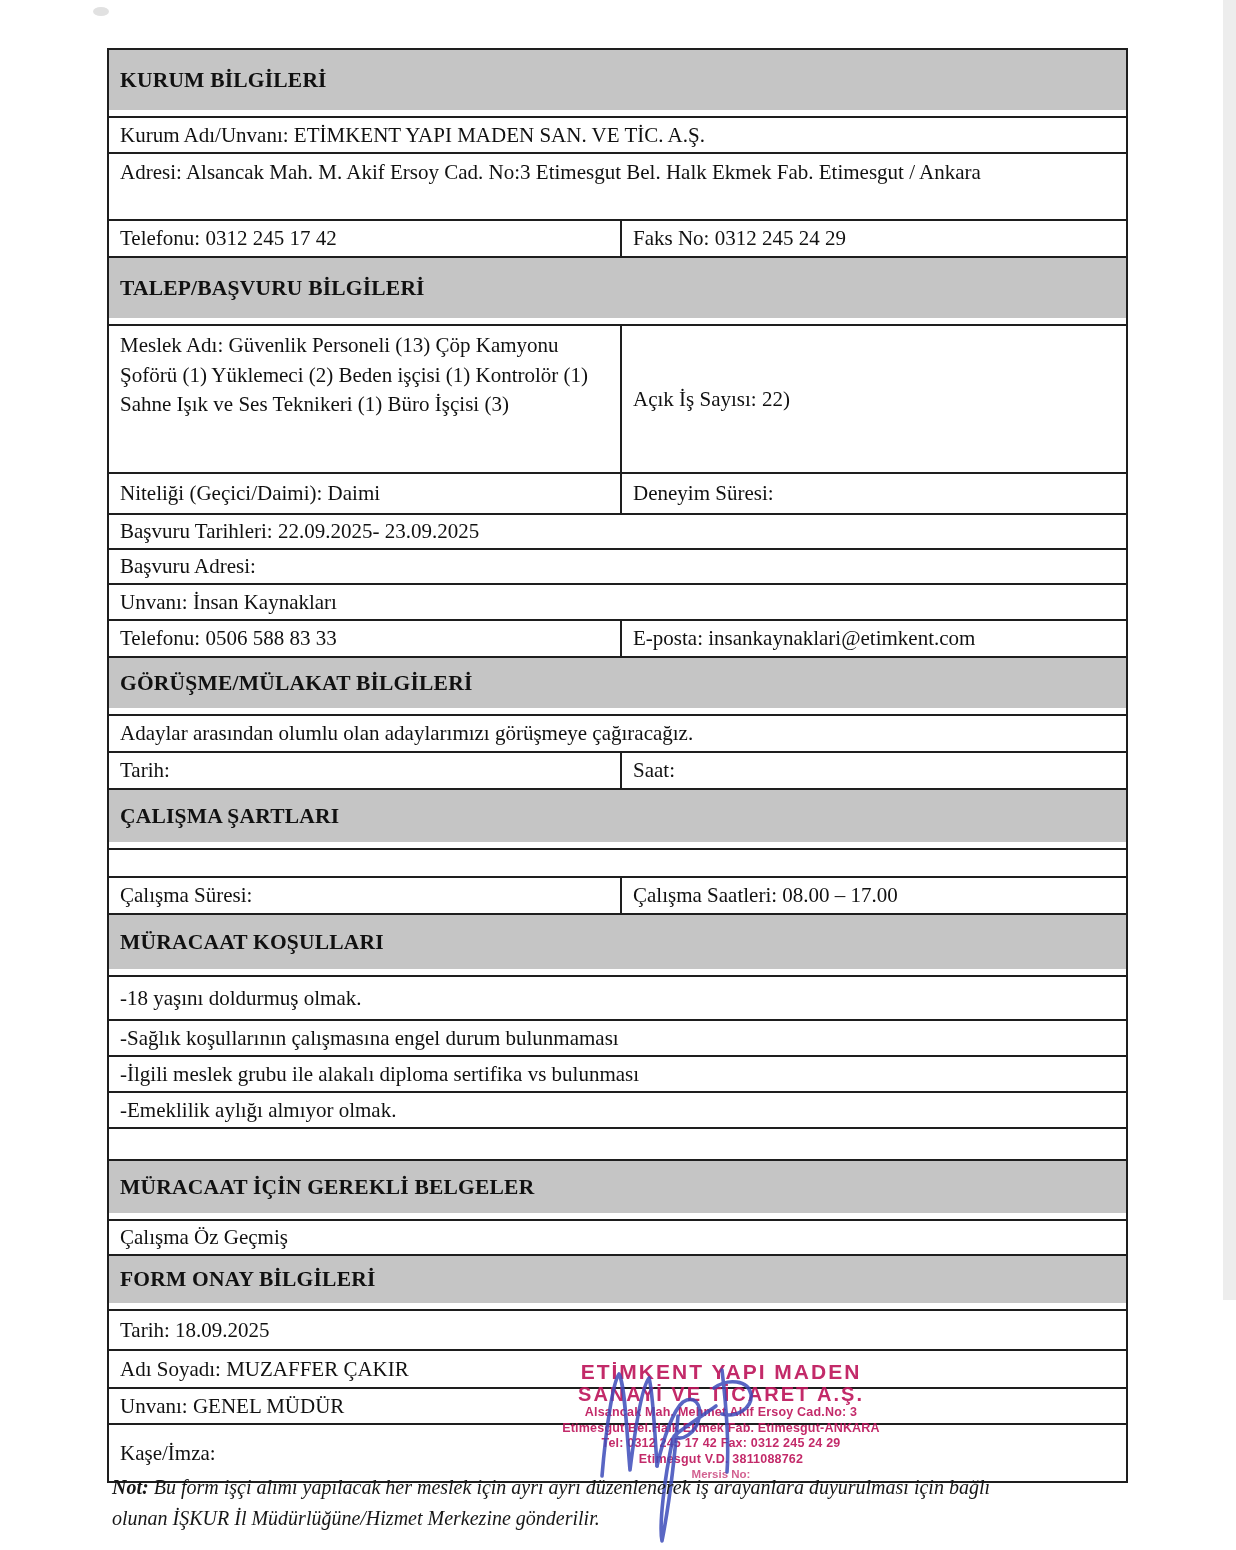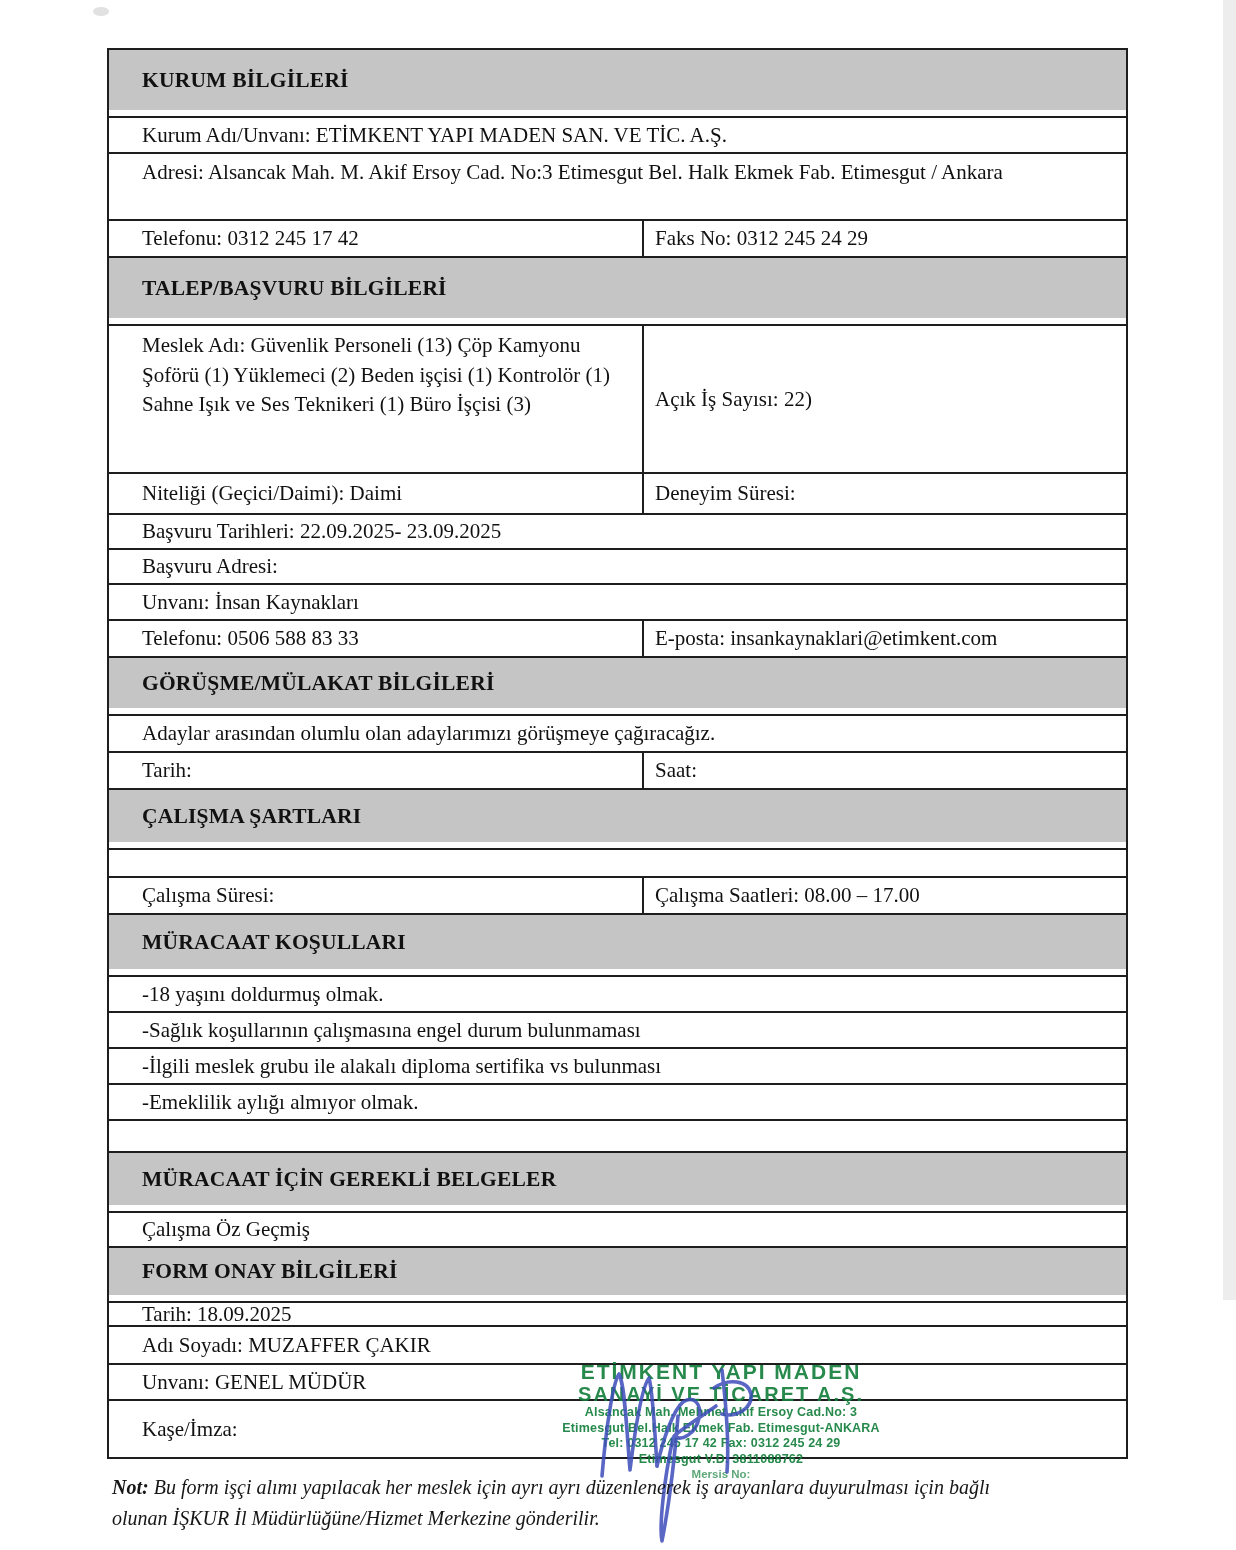--- a/index.html
+++ b/index.html
@@ -24,21 +24,20 @@
     border:2px solid #1e1e1e;
     box-sizing:border-box;
     background:#fff;
   }
   .row{
     box-sizing:border-box;
     border-bottom:2px solid #1e1e1e;
     display:flex;
     align-items:stretch;
     font-size:21px;
-    padding-left:22px;
   }
   .row:last-child{border-bottom:none;}
   .sec{
     background:#c5c5c5;
     box-shadow:inset 0 -6px 0 #ffffff;
     font-weight:bold;
     font-size:21.5px;
     letter-spacing:.2px;
   }
   .sec .cell{display:flex;align-items:center;padding:0 0 6px 11px;}
@@ -51,21 +50,21 @@
   .cols .c1{width:513px;flex:none;border-right:2px solid #1e1e1e;}
   .cols .c2{flex:1;}
   .multiline{display:block;line-height:31px;padding-top:3px;white-space:pre-line;}
   .meslek-row .c1{display:block;line-height:29.5px;padding-top:5px;white-space:pre-line;}
   .empty .cell{min-height:1px;}
   
   .stamp{
     position:absolute;left:546px;top:1360px;width:350px;
     text-align:center;
     font-family:"Liberation Sans","DejaVu Sans",sans-serif;
-    color:#15803d;
+    color:#be185d;
     font-weight:bold;
     opacity:.92;
     pointer-events:none;
   }
   .stamp .s1{font-size:21px;letter-spacing:2px;line-height:23px;}
   .stamp .s2{font-size:20px;letter-spacing:2px;line-height:22px;}
   .stamp .s-small{font-size:12.5px;line-height:15.5px;letter-spacing:.2px;}
   .stamp .s-tiny{font-size:11.5px;line-height:14px;opacity:.75;}
   
   .signature{position:absolute;left:580px;top:1358px;pointer-events:none;}
@@ -143,21 +142,21 @@
       <div class="cell"></div>
     </div>
     <div class="row cols" style="height:37px">
       <div class="cell c1">Çalışma Süresi:</div>
       <div class="cell c2">Çalışma Saatleri: 08.00 – 17.00</div>
     </div>
 
     <div class="row sec" style="height:62px">
       <div class="cell">MÜRACAAT KOŞULLARI</div>
     </div>
-    <div class="row" style="height:36px">
+    <div class="row" style="height:44px">
       <div class="cell">-18 yaşını doldurmuş olmak.</div>
     </div>
     <div class="row" style="height:36px">
       <div class="cell">-Sağlık koşullarının çalışmasına engel durum bulunmaması</div>
     </div>
     <div class="row" style="height:36px">
       <div class="cell">-İlgili meslek grubu ile alakalı diploma sertifika vs bulunması</div>
     </div>
     <div class="row" style="height:36px">
       <div class="cell">-Emeklilik aylığı almıyor olmak.</div>
@@ -169,21 +168,21 @@
     <div class="row sec" style="height:60px">
       <div class="cell">MÜRACAAT İÇİN GEREKLİ BELGELER</div>
     </div>
     <div class="row" style="height:35px">
       <div class="cell">Çalışma Öz Geçmiş</div>
     </div>
 
     <div class="row sec" style="height:55px">
       <div class="cell">FORM ONAY BİLGİLERİ</div>
     </div>
-    <div class="row" style="height:24px">
+    <div class="row" style="height:40px">
       <div class="cell">Tarih: 18.09.2025</div>
     </div>
     <div class="row" style="height:38px">
       <div class="cell">Adı Soyadı: MUZAFFER ÇAKIR</div>
     </div>
     <div class="row" style="height:36px">
       <div class="cell">Unvanı: GENEL MÜDÜR</div>
     </div>
     <div class="row" style="height:56px">
       <div class="cell">Kaşe/İmza:</div>

